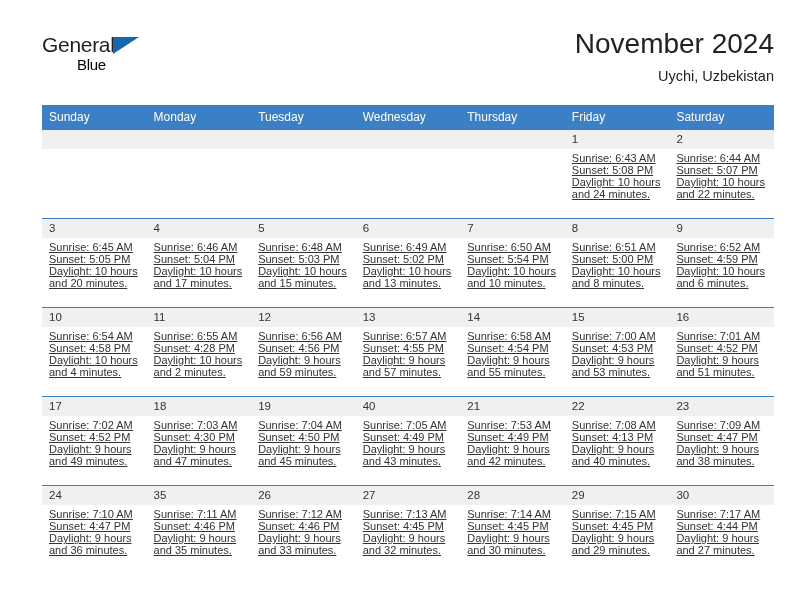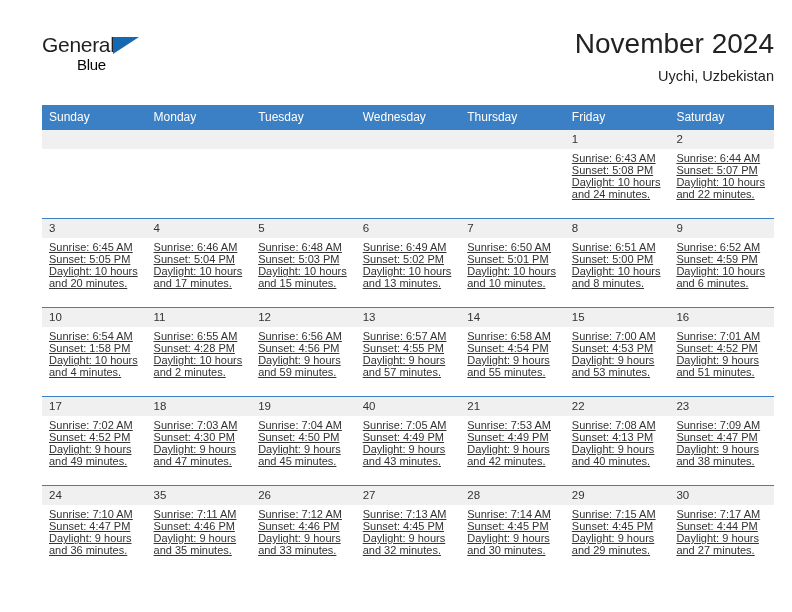--- a/index.html
+++ b/index.html
@@ -228,21 +228,21 @@
             <div class="details">
               <div>Sunrise: 6:49 AM</div>
               <div>Sunset: 5:02 PM</div>
               <div class="wrap">Daylight: 10 hours and 13 minutes.</div>
             </div>
           </td>
           <td>
             <div class="daynum">7</div>
             <div class="details">
               <div>Sunrise: 6:50 AM</div>
-              <div>Sunset: 5:01 PM</div>
+              <div>Sunset: 5:54 PM</div>
               <div class="wrap">Daylight: 10 hours and 10 minutes.</div>
             </div>
           </td>
           <td>
             <div class="daynum">8</div>
             <div class="details">
               <div>Sunrise: 6:51 AM</div>
               <div>Sunset: 5:00 PM</div>
               <div class="wrap">Daylight: 10 hours and 8 minutes.</div>
             </div>
@@ -254,21 +254,21 @@
               <div>Sunset: 4:59 PM</div>
               <div class="wrap">Daylight: 10 hours and 6 minutes.</div>
             </div>
           </td>
         </tr>
         <tr>
           <td>
             <div class="daynum">10</div>
             <div class="details">
               <div>Sunrise: 6:54 AM</div>
-              <div>Sunset: 1:58 PM</div>
+              <div>Sunset: 4:58 PM</div>
               <div class="wrap">Daylight: 10 hours and 4 minutes.</div>
             </div>
           </td>
           <td>
             <div class="daynum">11</div>
             <div class="details">
               <div>Sunrise: 6:55 AM</div>
               <div>Sunset: 4:28 PM</div>
               <div class="wrap">Daylight: 10 hours and 2 minutes.</div>
             </div>

